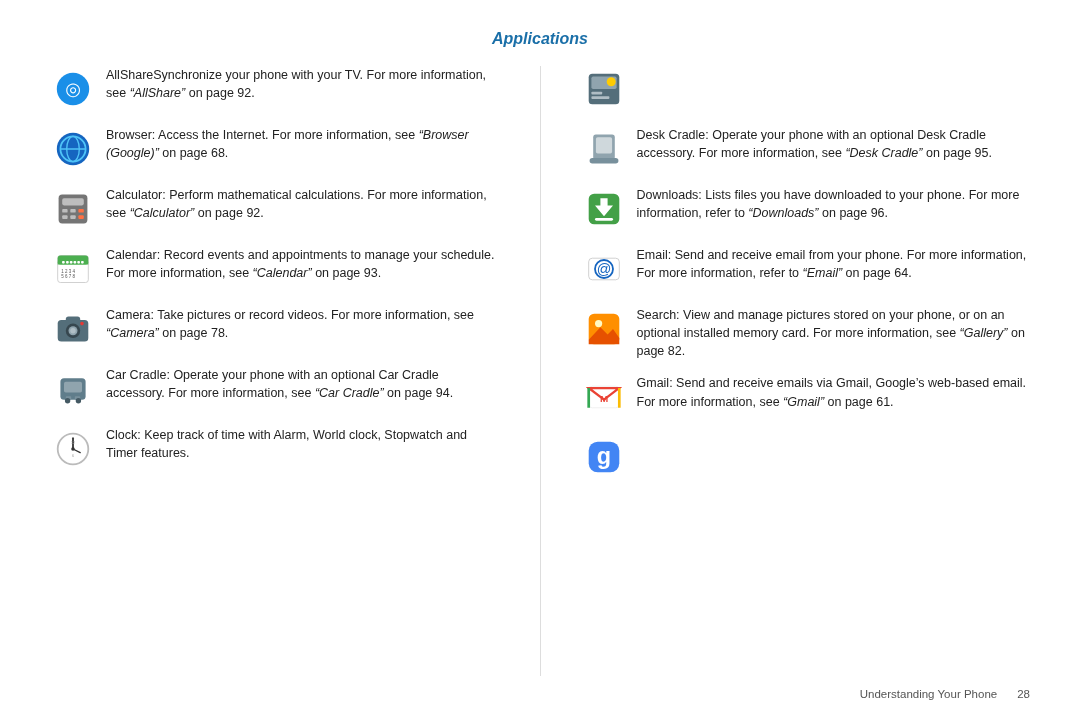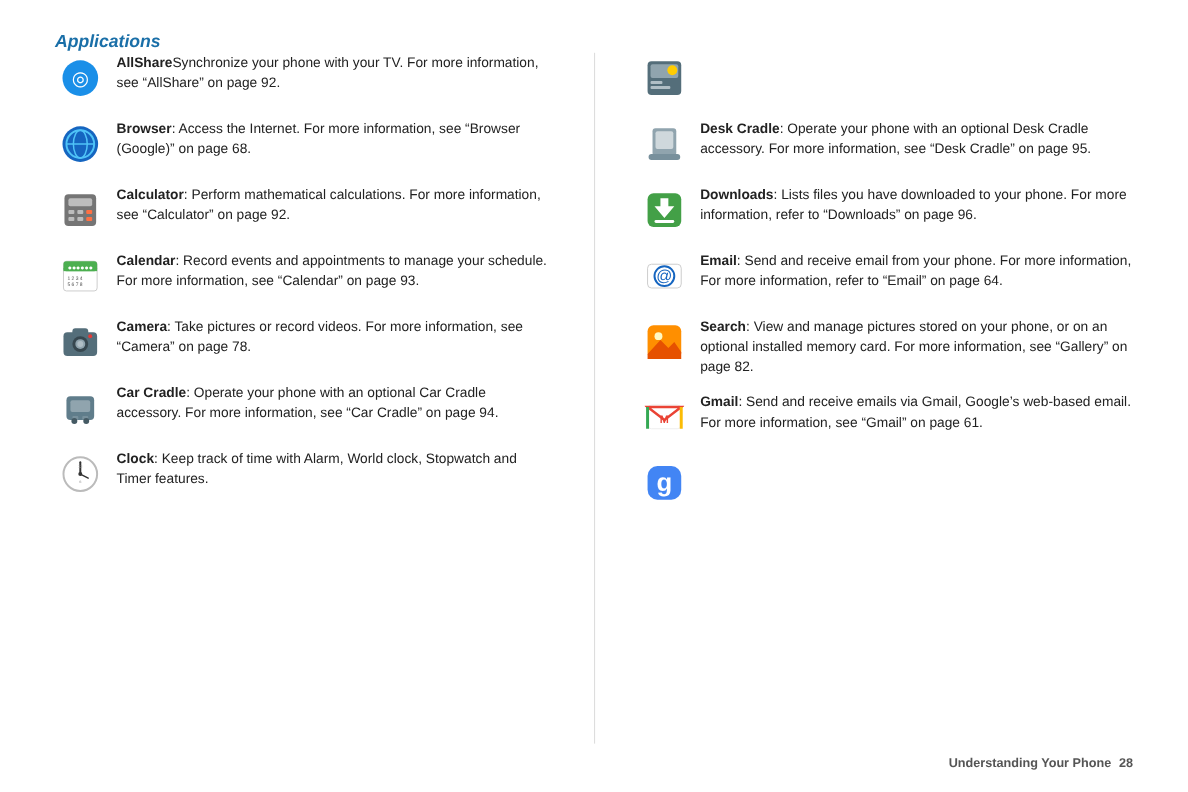--- a/index.html
+++ b/index.html
@@ -15,20 +15,22 @@
       display: flex;
       flex-direction: column;
       padding: 30px 50px 20px 50px;
     }
 
     .page-title {
       font-style: italic;
       font-weight: bold;
       color: #1a6fa8;
       font-size: 16px;
+      margin-bottom: 18px;
+      text-align: center;
     }
 
     .content-area {
       display: flex;
       flex: 1;
       gap: 30px;
     }
 
     .column {
       flex: 1;
@@ -55,36 +57,36 @@
       overflow: hidden;
     }
 
     .app-text {
       flex: 1;
       font-size: 12.5px;
       line-height: 1.45;
     }
 
     .app-name {
-      font-weight: bold;
+      font-weight: normal;
       margin-top: 20px;
     }
 
     .app-ref {
+      font-style: italic;
     }
 
     .page-footer {
       display: flex;
       justify-content: flex-end;
       align-items: center;
       padding-top: 12px;
       font-size: 11.5px;
       color: #555;
-      gap: 7px;
-      font-weight: bold;
+      gap: 20px;
     }
 
     .divider {
       width: 1px;
       background: #ddd;
       margin: 0 10px;
     }
   </style>
 </head>
 <body>

